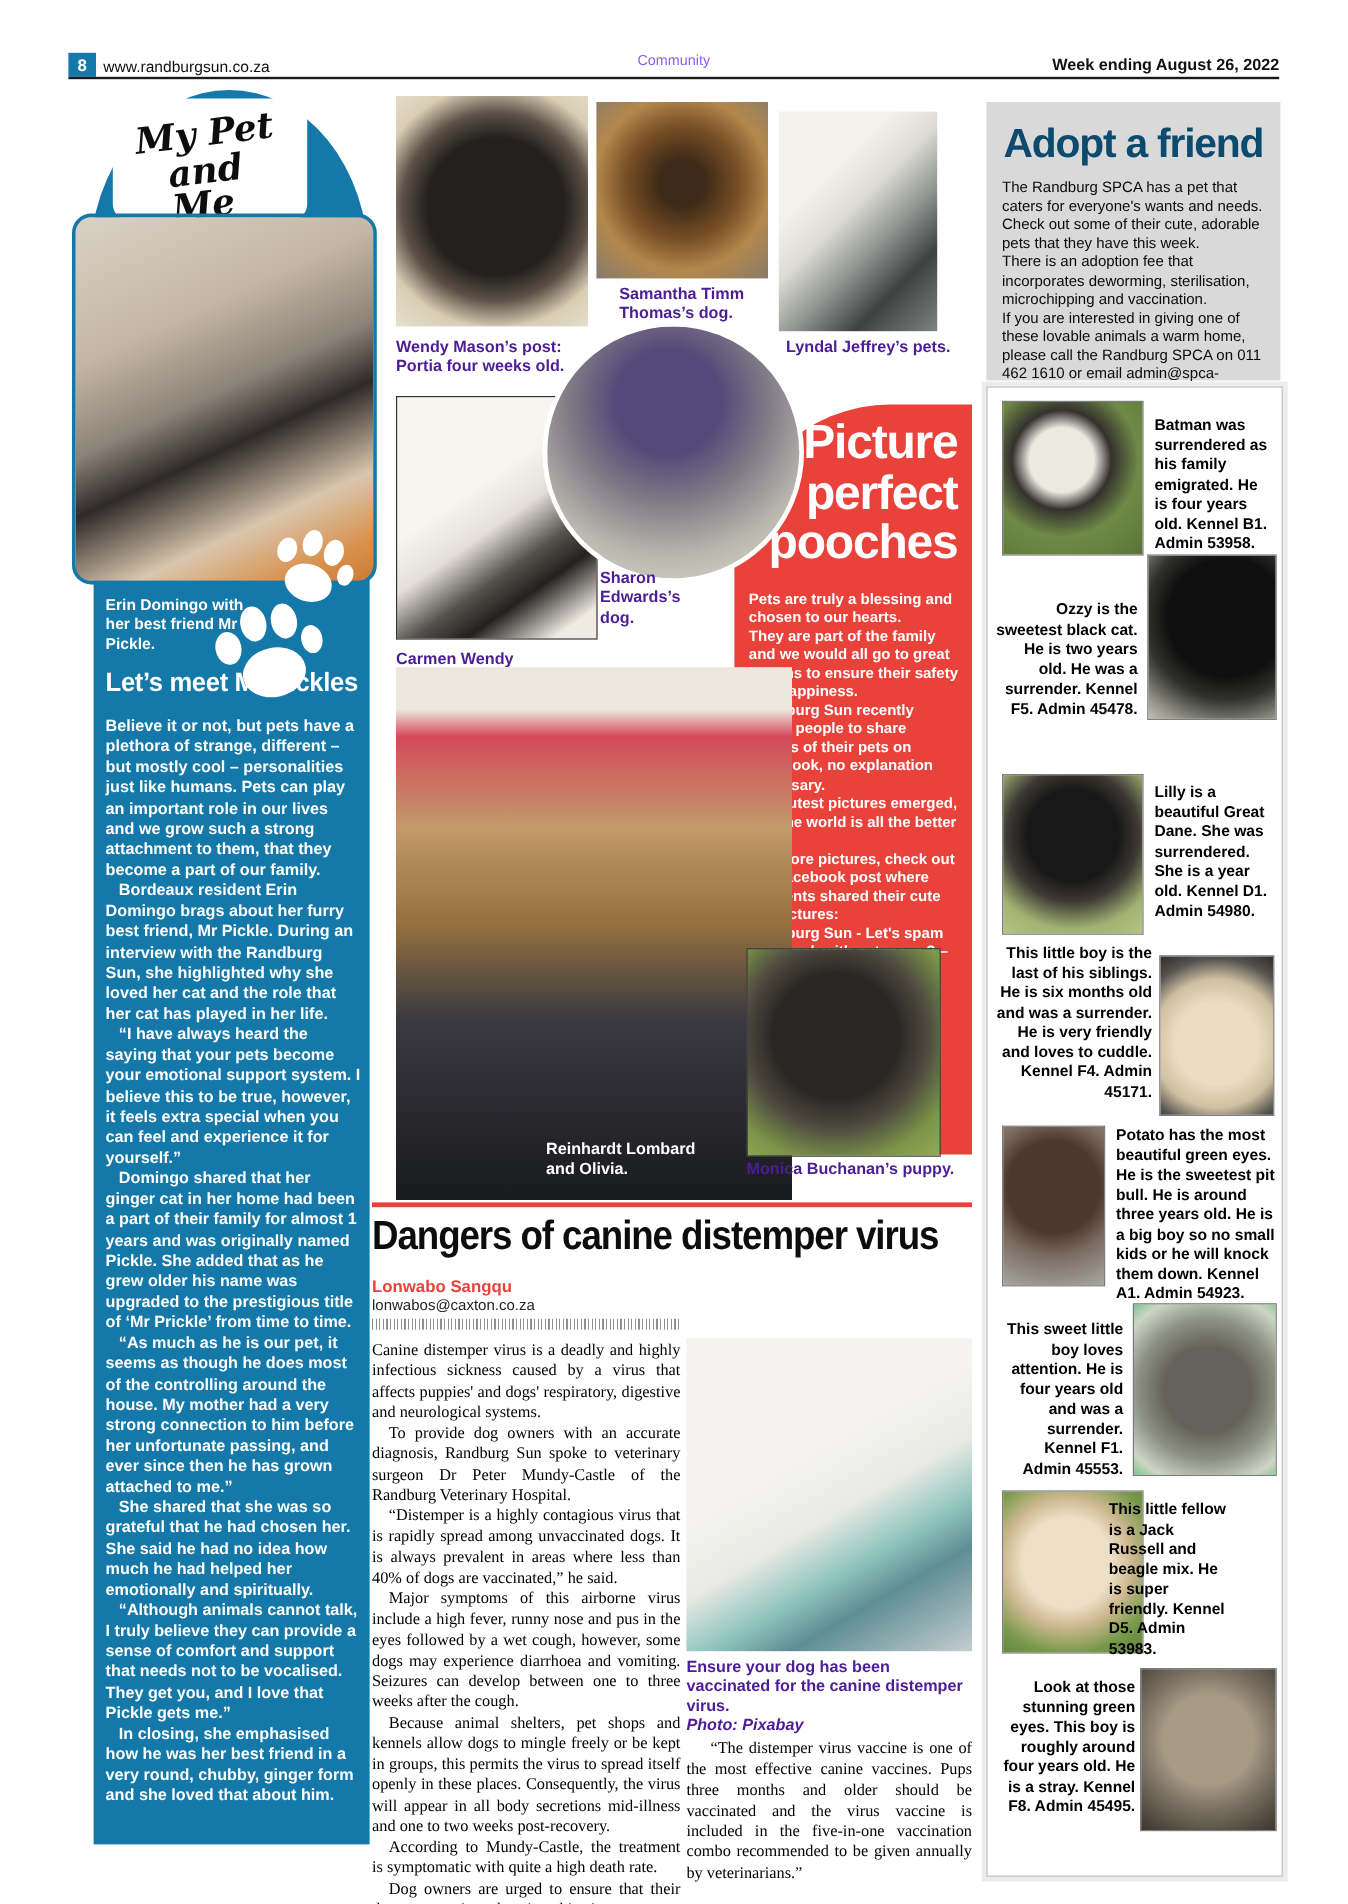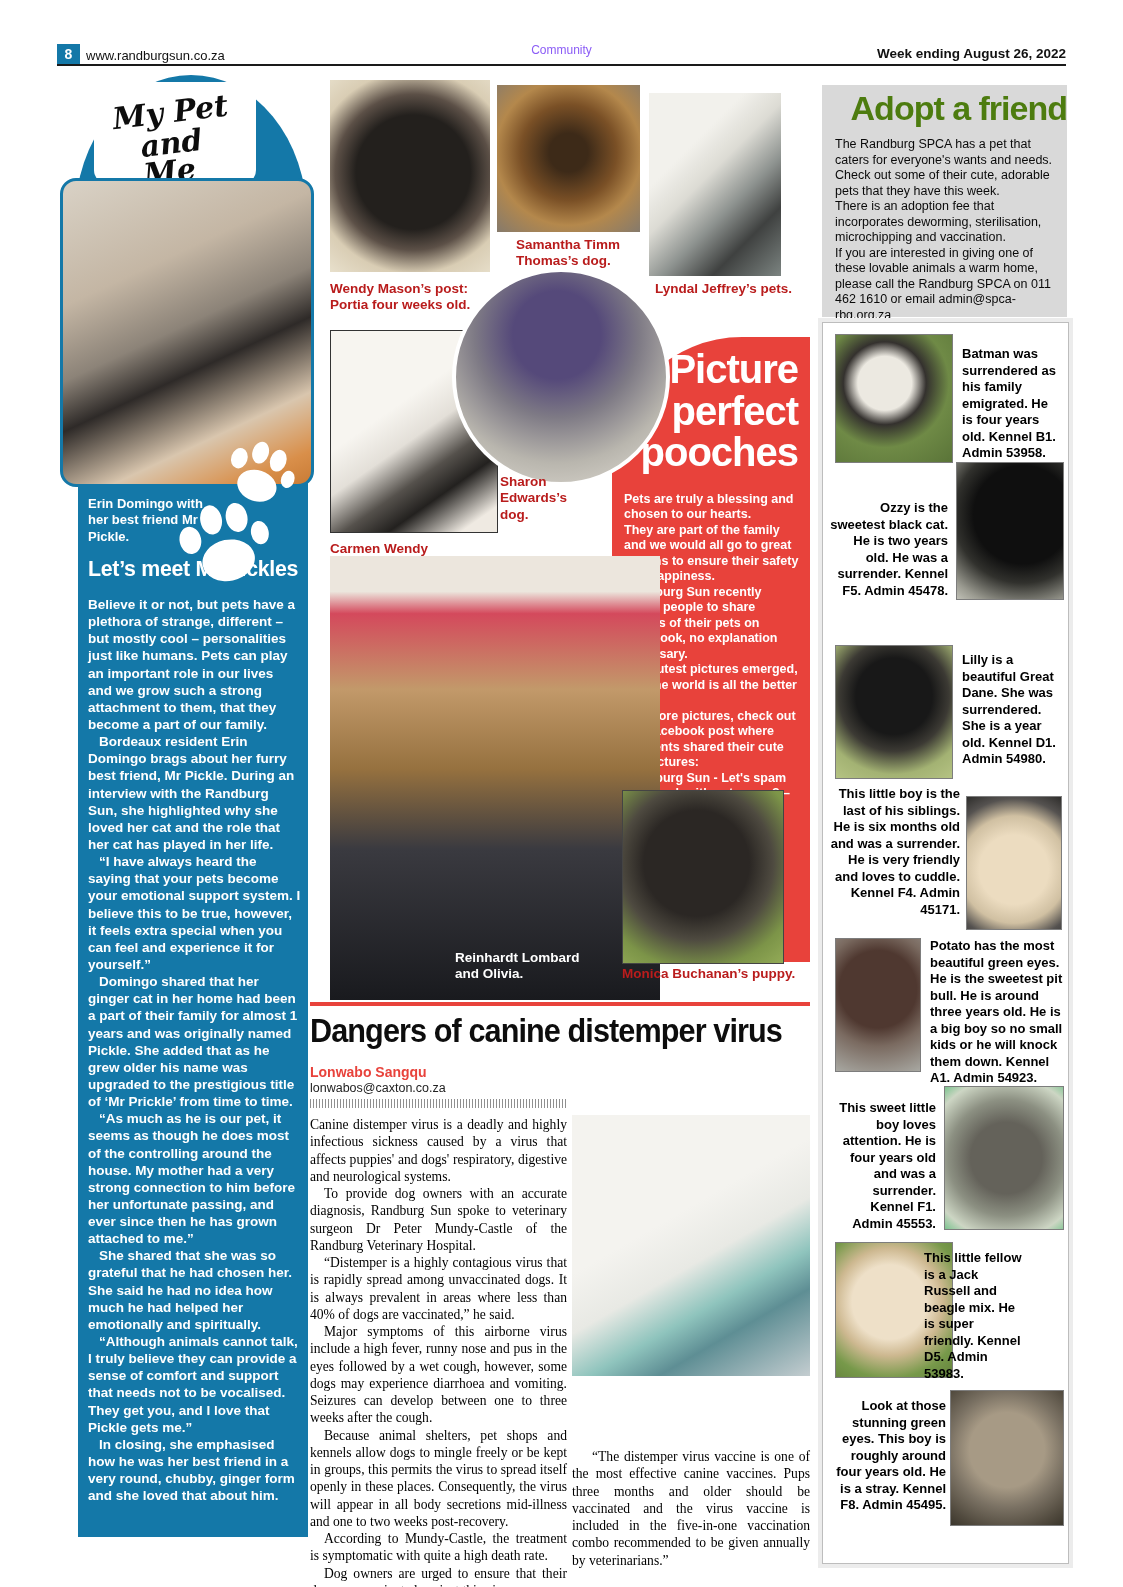--- a/index.html
+++ b/index.html
@@ -34,21 +34,21 @@
   #paw2{left:176px;top:494px;width:98px;height:98px;transform:rotate(-12deg);z-index:3;}
   #mrp-head{left:88px;top:556px;width:230px;color:#fff;font-weight:bold;font-size:22px;
             letter-spacing:-.3px;transform:scaleX(.97);transform-origin:left;z-index:3;}
   #mrp-body{left:88px;top:596px;width:213px;color:#fff;font-weight:bold;font-size:13.5px;
             line-height:1.27;z-index:3;}
   #mrp-body p+p{text-indent:11px;}
 
   
   .ph{background-size:cover;}
   .aph{border:1px solid #7d7d7d;}
-  .cap{font-weight:bold;font-size:13.5px;line-height:1.22;color:#b91c1c;}
+  .cap{font-weight:bold;font-size:13.5px;line-height:1.22;color:#4c1d95;}
 
   
   #ph-wendy{left:330px;top:80px;width:160px;height:192px;}
   #cap-wendy{left:330px;top:281px;width:175px;}
   #ph-samantha{left:497px;top:85px;width:143px;height:147px;}
   #cap-samantha{left:516px;top:237px;width:135px;}
   #ph-lyndal{left:649px;top:93px;width:132px;height:183px;}
   #cap-lyndal{left:655px;top:281px;width:145px;}
   #ph-sharon{left:452px;top:268px;width:210px;height:210px;border-radius:50%;
              border:4px solid #fff;z-index:2;}
@@ -79,22 +79,22 @@
   #art-col1{left:310px;top:1116px;width:257px;}
   #art-col1 p+p{text-indent:14px;}
   #ph-vaccine{left:572px;top:1115px;width:238px;height:261px;}
   #cap-vaccine{left:572px;top:1381px;width:238px;}
   #cap-credit{font-style:italic;}
   #art-col2{left:572px;top:1448px;width:238px;}
   #art-col2 p{text-indent:20px;}
 
   
   #adopt-box{left:822px;top:85px;width:245px;height:232px;background:#d9d9d9;}
-  #adopt-title{text-align:right;margin-top:4px;font-size:34px;font-weight:bold;
-               letter-spacing:-1px;color:#4d7c0f;}
+  #adopt-title{text-align:center;margin-top:16px;font-size:34px;font-weight:bold;
+               letter-spacing:-1px;color:#0c4a6e;}
   #adopt-intro{padding:9px 12px 0 13px;font-size:12.5px;line-height:1.24;color:#0a0a0a;}
   #listings{left:822px;top:322px;width:245px;height:1240px;background:#fff;
             border:1px solid #bdbdbd;box-shadow:0 0 0 4px #ececec;}
   .ad-txt{font-weight:bold;font-size:13px;line-height:1.27;color:#000;z-index:2;}
   .ad-txt.r{text-align:right;}
 
   #ph-batman{left:835px;top:334px;width:116px;height:127px;}
   #txt-batman{left:962px;top:346px;width:100px;}
   #txt-ozzy{left:830px;top:500px;width:118px;}
   #ph-ozzy{left:956px;top:462px;width:106px;height:136px;}
@@ -221,20 +221,24 @@
     <p>Canine distemper virus is a deadly and highly infectious sickness caused by a virus that affects puppies' and dogs' respiratory, digestive and neurological systems.</p>
     <p>To provide dog owners with an accurate diagnosis, Randburg Sun spoke to veterinary surgeon Dr Peter Mundy-Castle of the Randburg Veterinary Hospital.</p>
     <p>“Distemper is a highly contagious virus that is rapidly spread among unvaccinated dogs. It is always prevalent in areas where less than 40% of dogs are vaccinated,” he said.</p>
     <p>Major symptoms of this airborne virus include a high fever, runny nose and pus in the eyes followed by a wet cough, however, some dogs may experience diarrhoea and vomiting. Seizures can develop between one to three weeks after the cough.</p>
     <p>Because animal shelters, pet shops and kennels allow dogs to mingle freely or be kept in groups, this permits the virus to spread itself openly in these places. Consequently, the virus will appear in all body secretions mid-illness and one to two weeks post-recovery.</p>
     <p>According to Mundy-Castle, the treatment is symptomatic with quite a high death rate.</p>
     <p>Dog owners are urged to ensure that their dogs are vaccinated against this virus.</p>
   </div>
 
   <div class="abs ph g-vaccine" id="ph-vaccine"></div>
+  <div class="abs cap" id="cap-vaccine">
+    <span>Ensure your dog has been vaccinated for the canine distemper virus.</span>
+    <div id="cap-credit">Photo: Pixabay</div>
+  </div>
   <div class="abs serifcol" id="art-col2">
     <p>“The distemper virus vaccine is one of the most effective canine vaccines. Pups three months and older should be vaccinated and the virus vaccine is included in the five-in-one vaccination combo recommended to be given annually by veterinarians.”</p>
   </div>
 
   <div class="abs" id="adopt-box">
     <div id="adopt-title">Adopt a friend</div>
     <div id="adopt-intro">
       <p>The Randburg SPCA has a pet that caters for everyone's wants and needs.</p>
       <p>Check out some of their cute, adorable pets that they have this week.</p>
       <p>There is an adoption fee that incorporates deworming, sterilisation, microchipping and vaccination.</p>

